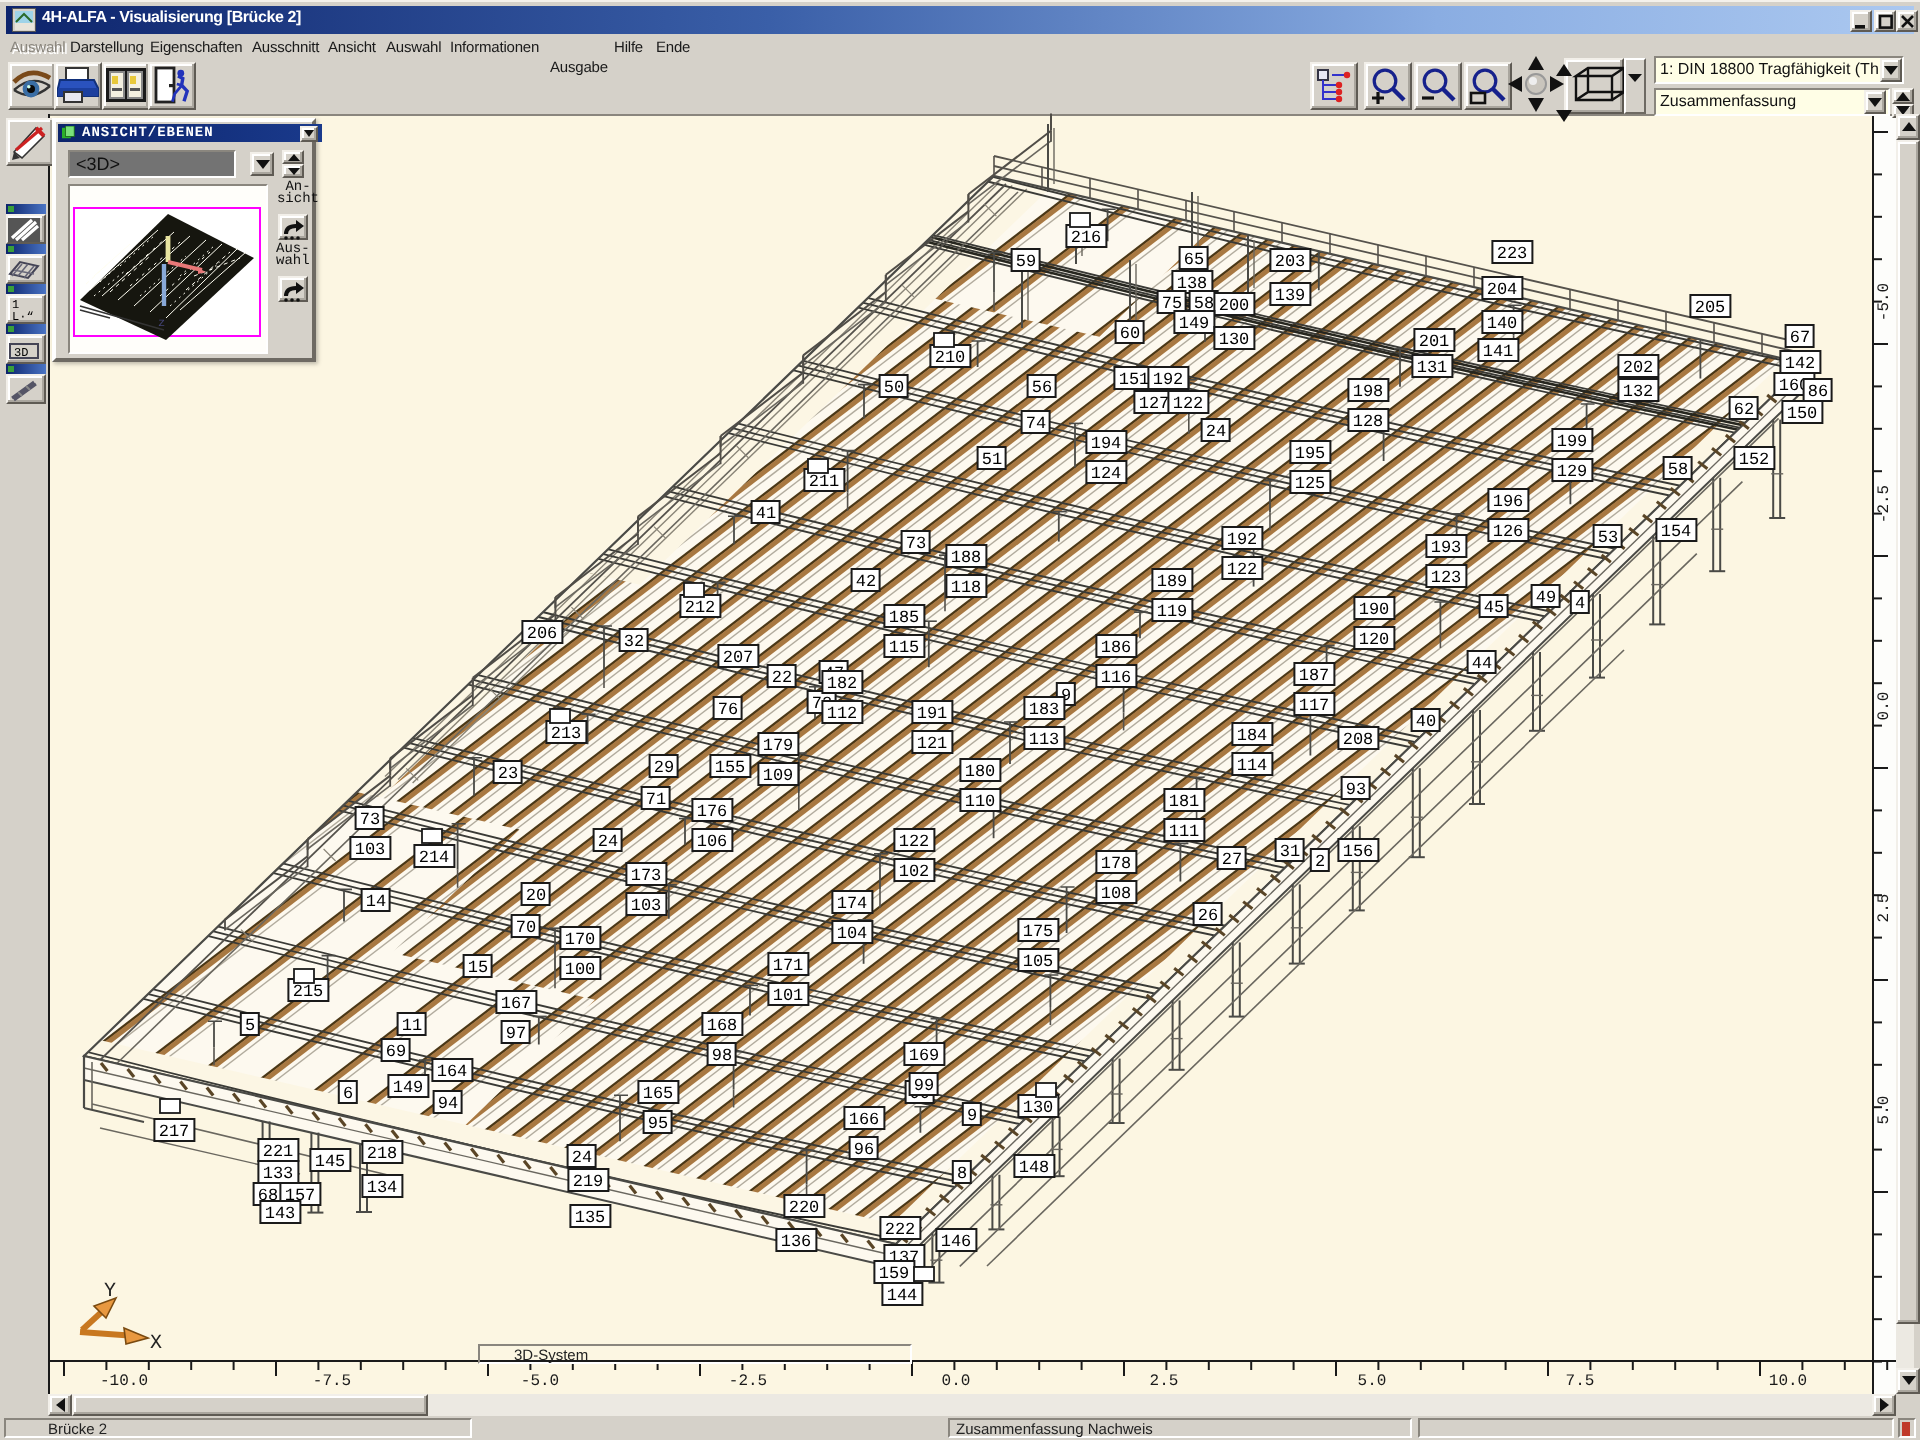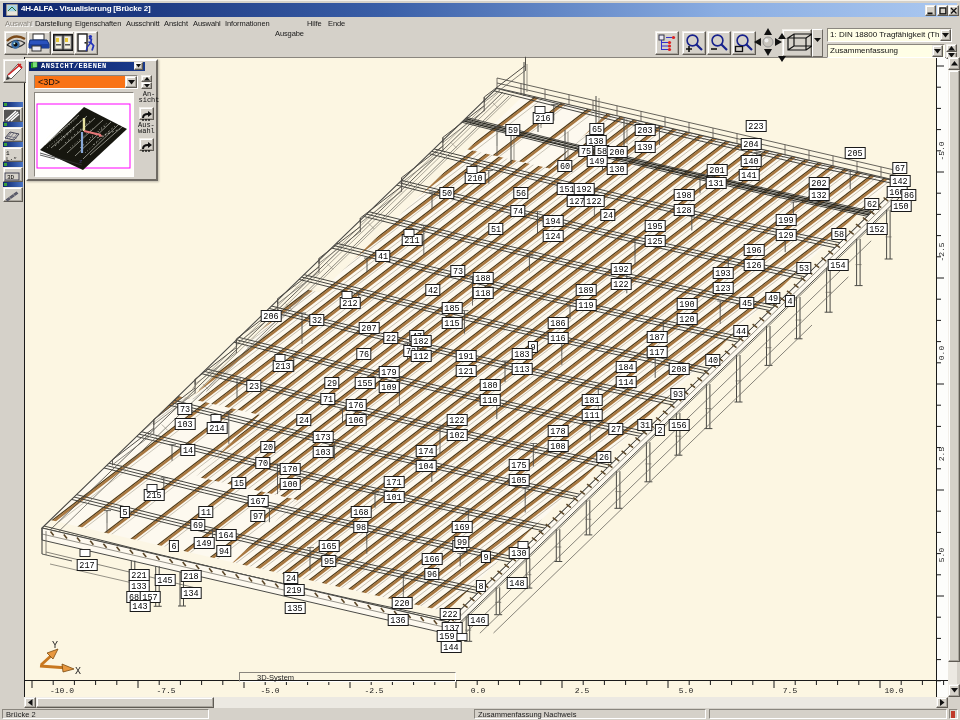--- a/index.html
+++ b/index.html
@@ -1644,33 +1644,33 @@
       <text x="3" y="9" font-size="6" font-family="Liberation Mono">3D</text>
     </svg></div>
 <div class="abs" style="left:3px;top:182px;width:20px;height:5px;background:linear-gradient(90deg,#0c246b,#4a74c4);z-index:6">
     <div style="width:3px;height:3px;background:#3a9e3a;margin:1px"></div>
   </div>
 <div class="abs btn3d" style="left:3px;top:187px;width:20px;height:15px;z-index:6"><svg width="16" height="12" viewBox="0 0 16 12">
       <path d="M2 10 L13 2 M3 11 L14 3" stroke="#556" stroke-width="1.4"></path>
       <path d="M5 7 l2 2 M9 4 l2 2" stroke="#888" stroke-width="1"></path>
     </svg></div>
 <div class="abs raised" style="left:26px;top:59px;width:132px;height:122px;z-index:8;border-width:2px;box-shadow:1px 1px 2px rgba(0,0,0,0.25)">
- <div class="abs" style="left:1px;top:1px;width:116px;height:9px;background:linear-gradient(90deg,#0c246b,#1a3a8c);display:flex;align-items:flex-start">
+ <div class="abs" style="left:1px;top:1px;width:132px;height:9px;background:linear-gradient(90deg,#0c246b,#1a3a8c);display:flex;align-items:center">
   <svg width="7" height="7" viewBox="0 0 8 8" style="margin-left:2px">
         <rect x="0" y="1" width="5" height="6" fill="#2ab02a"></rect>
         <rect x="2" y="0" width="5" height="6" fill="#7ae07a" stroke="#1a6a1a" stroke-width="0.5"></rect>
       </svg>
   <span style="color:#fff;font-size:7px;font-weight:bold;font-family:'Liberation Mono',monospace;margin-left:3px;letter-spacing:0.5px">ANSICHT/EBENEN</span>
   <div class="btn3d" style="width:9px;height:8px;margin-left:auto;margin-right:2px;display:flex;align-items:center;justify-content:center">
         <svg width="5" height="4" viewBox="0 0 5 4">
           <path d="M0 0 L5 0 L2.5 3.5 Z" fill="#111"></path>
         </svg>
       </div>
  </div>
- <div class="abs sunken" style="left:6px;top:14px;width:104px;height:14px;background:#f97316;font-size:9px;padding:1px 3px;color:#111">&lt;3D&gt;</div>
+ <div class="abs sunken" style="left:6px;top:14px;width:84px;height:14px;background:#737373;font-size:9px;padding:1px 3px;color:#111">&lt;3D&gt;</div>
  <div class="abs btn3d" style="left:97px;top:15px;width:12px;height:12px;display:flex;align-items:center;justify-content:center">
       <svg width="7" height="5" viewBox="0 0 7 5">
         <path d="M0 0 L7 0 L3.5 4.5 Z" fill="#111"></path>
       </svg>
     </div>
  <div class="abs btn3d" style="left:113px;top:14px;width:11px;height:7px;display:flex;align-items:center;justify-content:center">
       <svg width="6" height="4" viewBox="0 0 6 4">
         <path d="M0 3.5 L6 3.5 L3 0 Z" fill="#111"></path>
       </svg>
     </div>
@@ -1751,18 +1751,18 @@
 <div class="abs btn3d" style="left:936px;top:697px;width:12px;height:11px;z-index:7;display:flex;align-items:center;justify-content:center">
     <svg width="5" height="7" viewBox="0 0 5 7">
       <path d="M0 0 L0 7 L4.5 3.5 Z" fill="#111"></path>
     </svg>
   </div>
 <div class="abs btn3d" style="left:36px;top:697px;width:178px;height:11px;z-index:7"></div>
 <div class="abs" style="left:0px;top:57px;width:3px;height:651px;background:#d5d1c9;z-index:6"></div>
 <div class="abs" style="left:957px;top:57px;width:3px;height:651px;background:#d5d1c9;z-index:6"></div>
 
 <div class="abs" style="left:0;top:708px;width:960px;height:12px;background:#d5d1c9;z-index:6"></div>
-<div class="abs sunken" style="left:2px;top:709px;width:207px;height:10px;font-size:7.5px;color:#222;padding-left:3px;z-index:7;line-height:9px">Brücke 2</div>
+<div class="abs sunken" style="left:2px;top:709px;width:234px;height:10px;font-size:7.5px;color:#222;padding-left:21px;z-index:7;line-height:9px">Brücke 2</div>
 <div class="abs sunken" style="left:239px;top:672px;width:217px;height:10px;font-size:7.5px;color:#222;padding-left:17px;z-index:7;line-height:9px">3D-System</div>
 <div class="abs sunken" style="left:474px;top:709px;width:232px;height:10px;font-size:7.5px;color:#222;padding-left:3px;z-index:7;line-height:9px">Zusammenfassung Nachweis</div>
 <div class="abs sunken" style="left:709px;top:709px;width:238px;height:10px;z-index:7"></div>
 <div class="abs sunken" style="left:949px;top:709px;width:9px;height:10px;z-index:7;background:#d5d1c9">
     <div style="width:4px;height:7px;background:#c03a2a;margin:1px 0 0 1px"></div>
   </div>
 </body></html>

